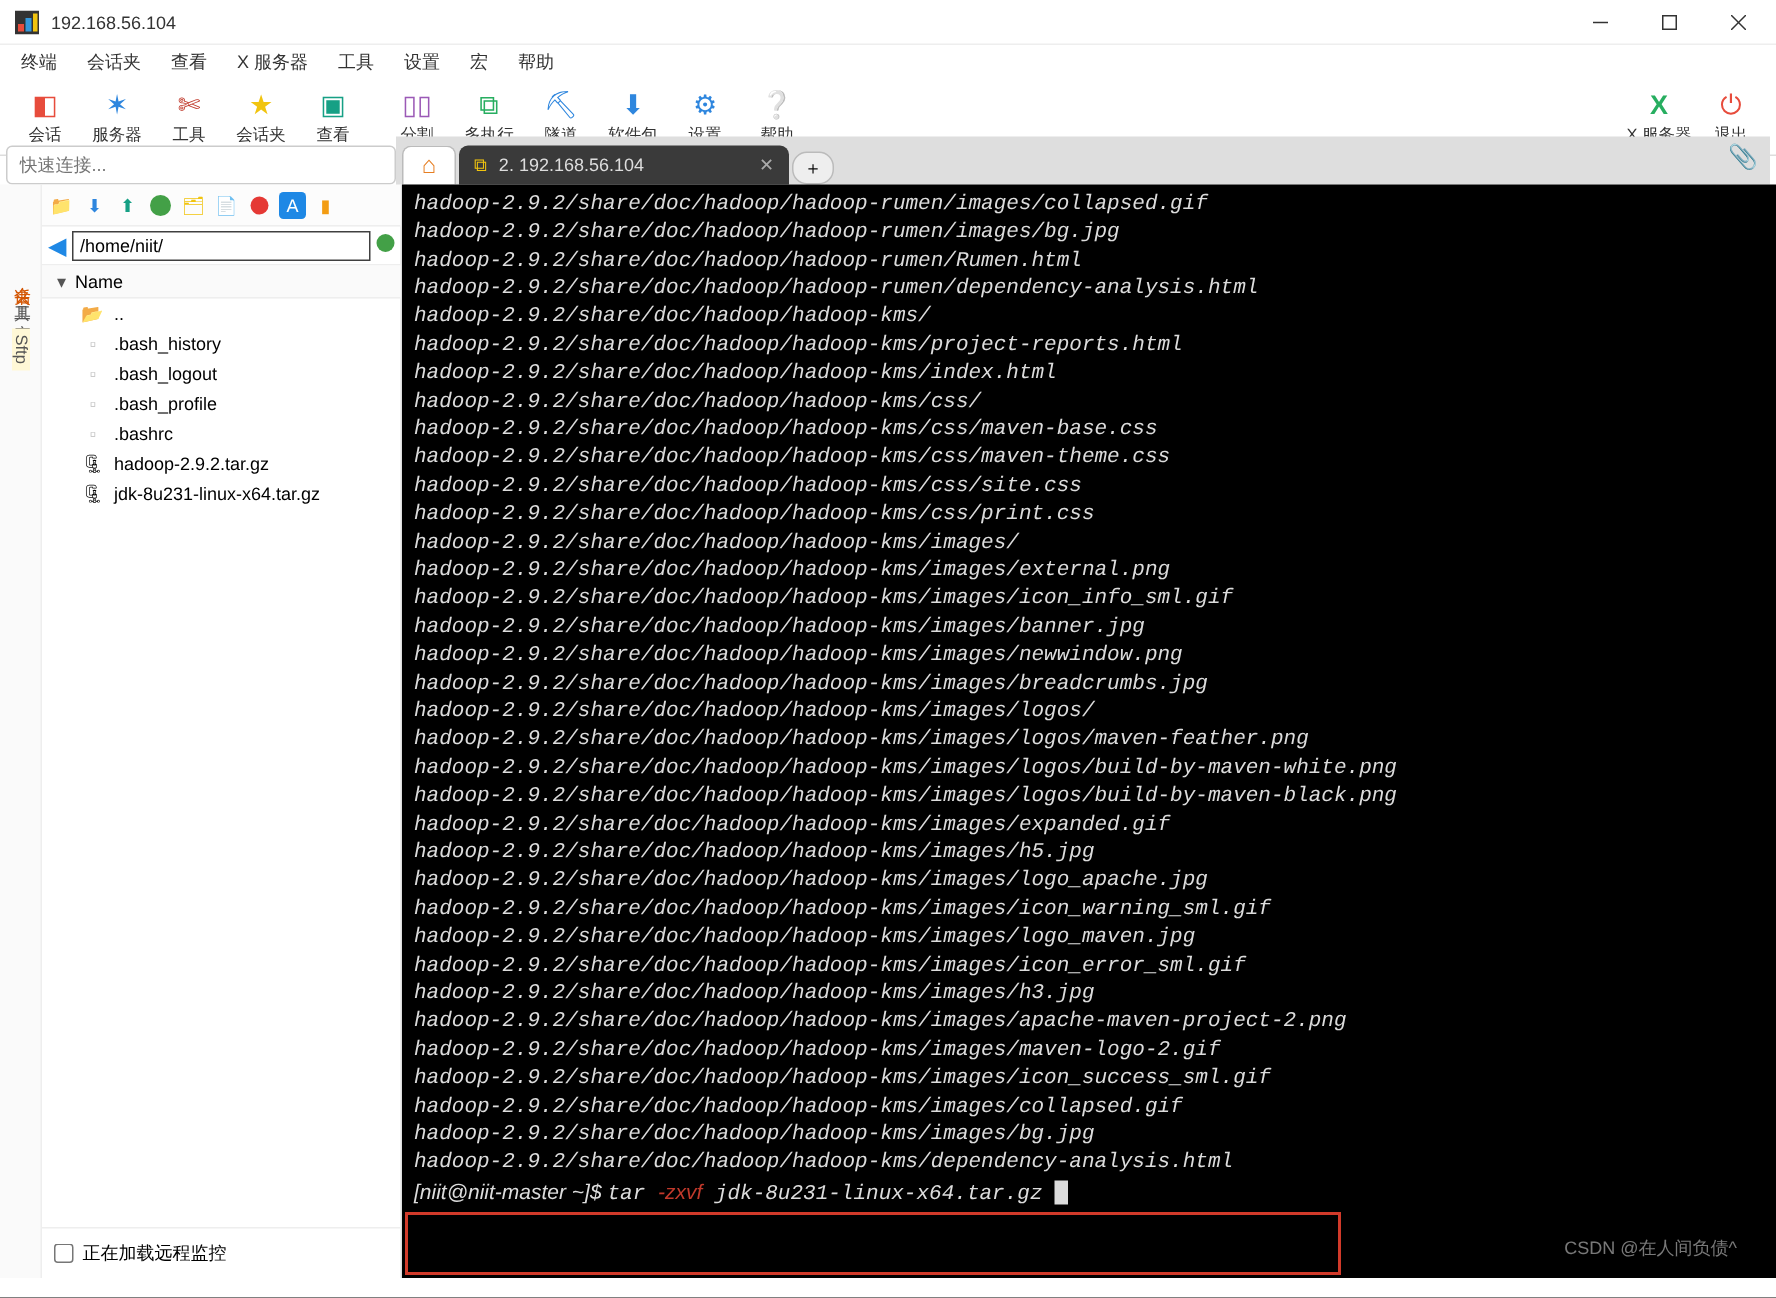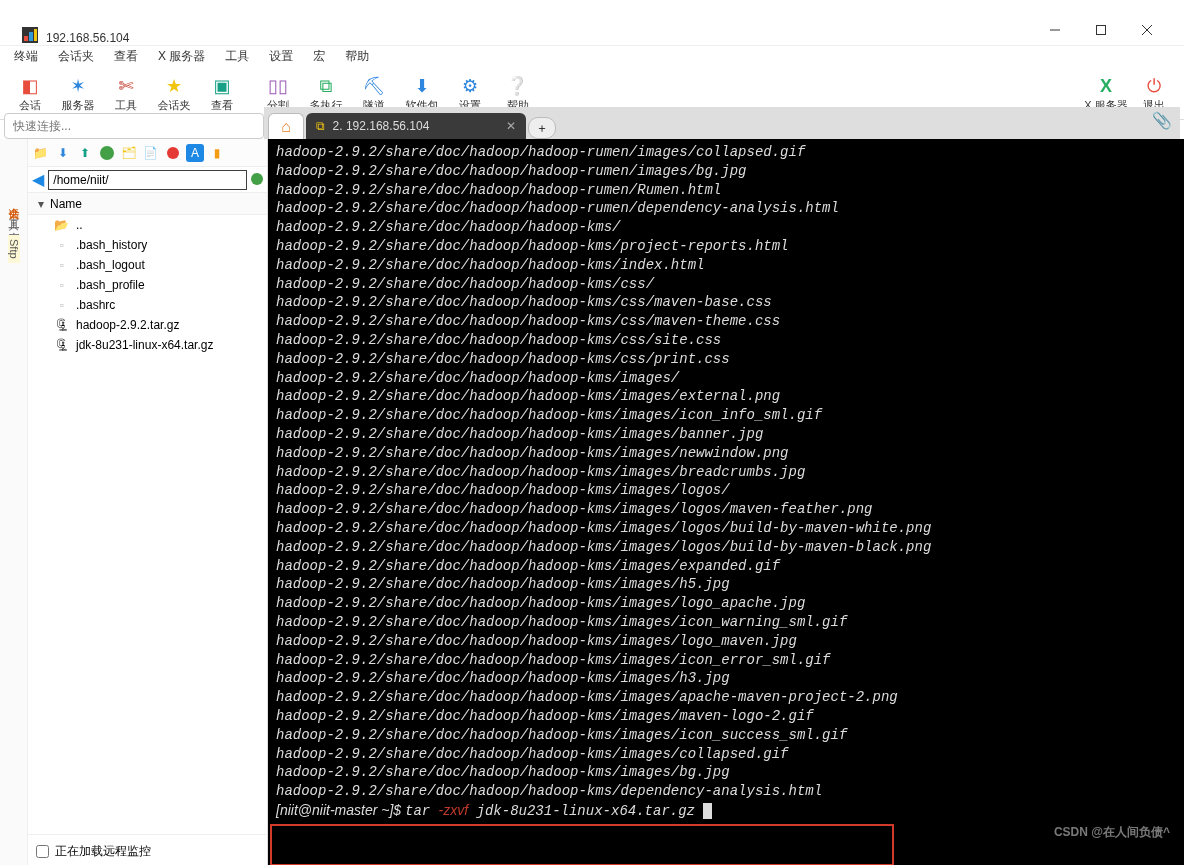--- a/index.html
+++ b/index.html
@@ -1,21 +1,21 @@
 <!DOCTYPE html>
 <html><head>
 <meta charset="utf-8">
 <style>
 * { margin:0; padding:0; box-sizing:border-box; font-family:"Segoe UI","Microsoft YaHei",sans-serif; }
 body { width:1184px; height:865px; background:#fff; overflow:hidden; position:relative; }
-.titlebar { height:46px; display:flex; align-items:flex-end; padding:0 14px; border-bottom:1px solid #eee; }
+.titlebar { height:30px; display:flex; align-items:center; padding:0 2px; border-bottom:1px solid #eee; }
 .titlebar .icon { width:20px; height:20px; display:inline-flex; align-items:center; justify-content:center; margin:0 6px; }
 .titlebar .title { font-size:12px; color:#333; flex:1; }
 .titlebar .winbtn { width:46px; height:30px; display:flex; align-items:center; justify-content:center; }
-.menubar { height:22px; display:flex; align-items:flex-start; padding:0 6px; gap:4px; font-size:12px; color:#333; }
+.menubar { height:22px; display:flex; align-items:center; padding:0 6px; gap:4px; font-size:12px; color:#333; }
 .menubar span { padding:2px 8px; }
 .toolbar { height:52px; display:flex; align-items:center; padding:2px 6px; border-bottom:1px solid #ddd; }
 .tb-item { display:flex; flex-direction:column; align-items:center; width:48px; font-size:11px; color:#333; }
 .tb-item .ico { width:24px; height:24px; display:flex; align-items:center; justify-content:center; font-size:18px; }
 .toolbar .spacer { flex:1; }
 .qc-row { height:19px; display:flex; align-items:flex-end; padding:0 4px; }
 .qc-input { flex:0 0 260px; height:26px; border:1px solid #ccc; border-radius:4px; padding:0 8px; font-size:12px; color:#999; }
 .main { display:flex; height:calc(865px - 30px - 22px - 52px - 32px); }
 .left-rail { width:28px; background:#fafafa; border-right:1px solid #eee; display:flex; flex-direction:column; align-items:center; padding-top:60px; gap:12px; font-size:11px; }
 .left-rail .v { writing-mode:vertical-rl; color:#555; }
@@ -38,21 +38,21 @@
 .tab .close { margin-left:auto; }
 .tab-add { width:28px; height:22px; background:#eee; border:1px solid #bbb; border-radius:10px; display:flex; align-items:center; justify-content:center; font-size:12px; }
 .tabs .clip { position:absolute; right:8px; top:4px; font-size:16px; color:#1e88e5; }
 .terminal { flex:1; background:#000; color:#dcdcdc; font-family:Consolas,"Courier New",monospace; font-size:14px; line-height:18.8px; padding:4px 8px; overflow:hidden; white-space:pre; position:relative; }
 .terminal .hl-box { position:absolute; border:2px solid #d13a2a; pointer-events:none; }
 .terminal .prompt { color:#dcdcdc; }
 .terminal .flag { color:#c0392b; }
 .terminal .cursor { display:inline-block; width:9px; height:16px; background:#dcdcdc; vertical-align:middle; }
 .statusbar { height:24px; border-top:1px solid #ddd; display:flex; align-items:center; font-size:12px; padding:0 8px; gap:8px; }
 .statusbar .sico { width:16px; height:16px; background:#2e7d32; display:inline-block; }
-.watermark { position:absolute; right:14px; bottom:24px; font-size:12px; color:rgba(200,200,200,.6);font-weight:bold; }
+.watermark { position:absolute; right:26px; bottom:24px; font-size:12px; color:rgba(200,200,200,.6); }
 .red-dot { width:14px; height:14px; border-radius:50%; background:#e53935; display:inline-block; }
 .green-dot { width:14px; height:14px; border-radius:50%; background:#43a047; display:inline-block; }
 svg { display:block; }
 </style>
 </head>
 <body>
 
 <div class="titlebar">
   <span class="icon">
     <svg width="16" height="16">

